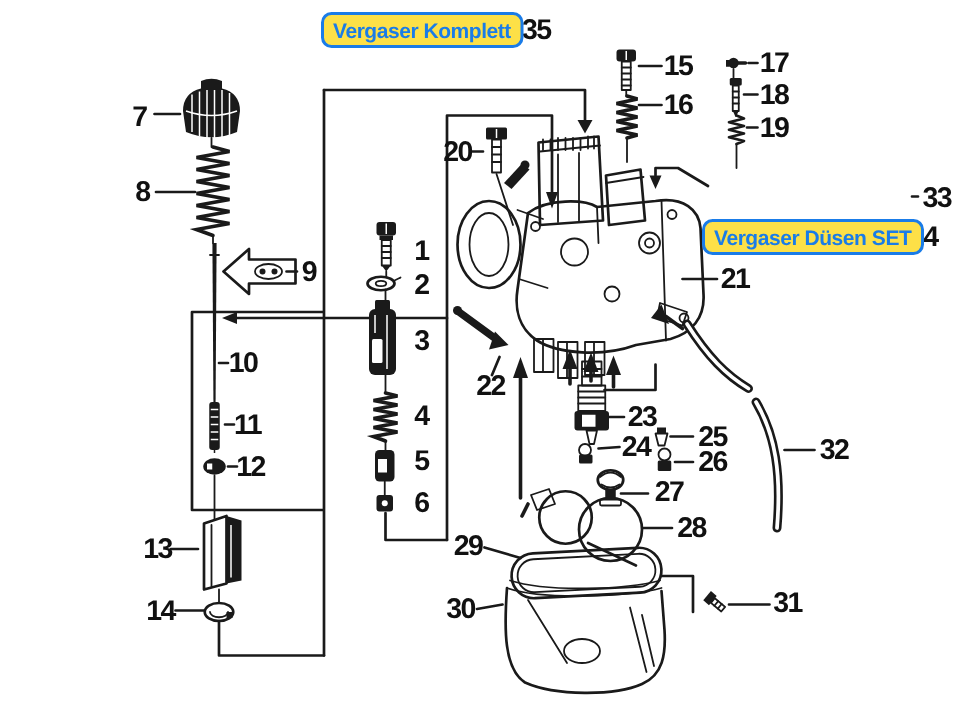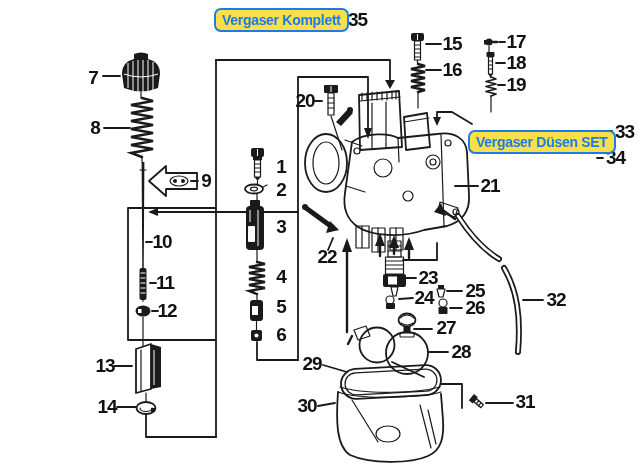--- a/index.html
+++ b/index.html
@@ -318,15 +318,15 @@
     <text class="num" x="556" y="306" text-anchor="middle">32</text>
     <text class="num" x="615" y="138">33</text>
     <text class="num" x="606" y="164">34</text>
     <text class="num" x="348" y="26">35</text>
   </g>
 </svg>
 
   <div class="set-btn" style="left:214px;top:8px;">Vergaser Komplett</div>
 
 
-  <div class="set-btn" style="left:468px;top:130px;">Vergaser Düsen SET</div>
+  <div class="set-btn" style="left:468px;top:146px;">Vergaser Düsen SET</div>
 
 </div>
 
 </body></html>

